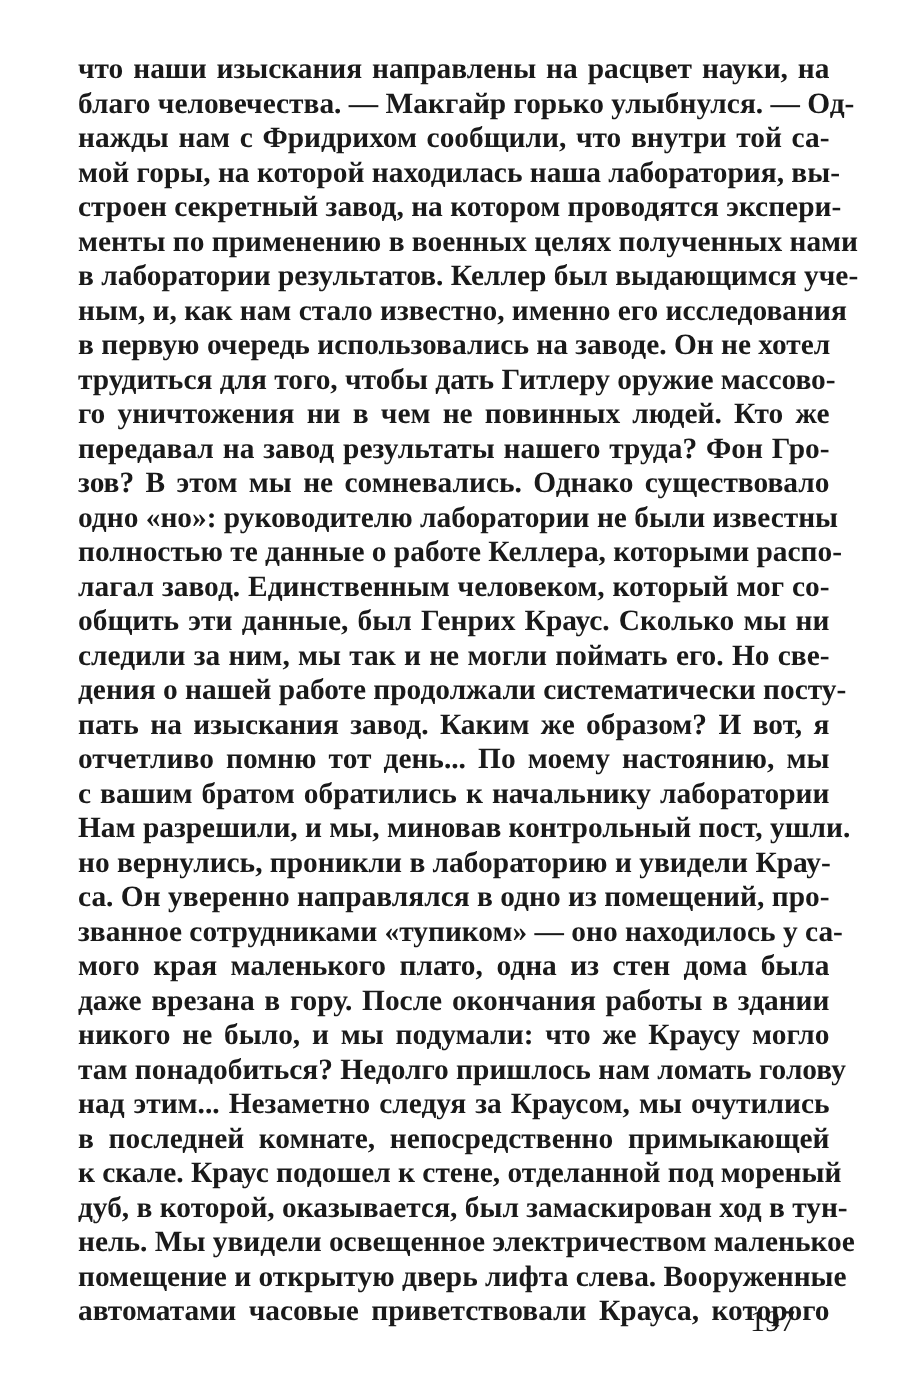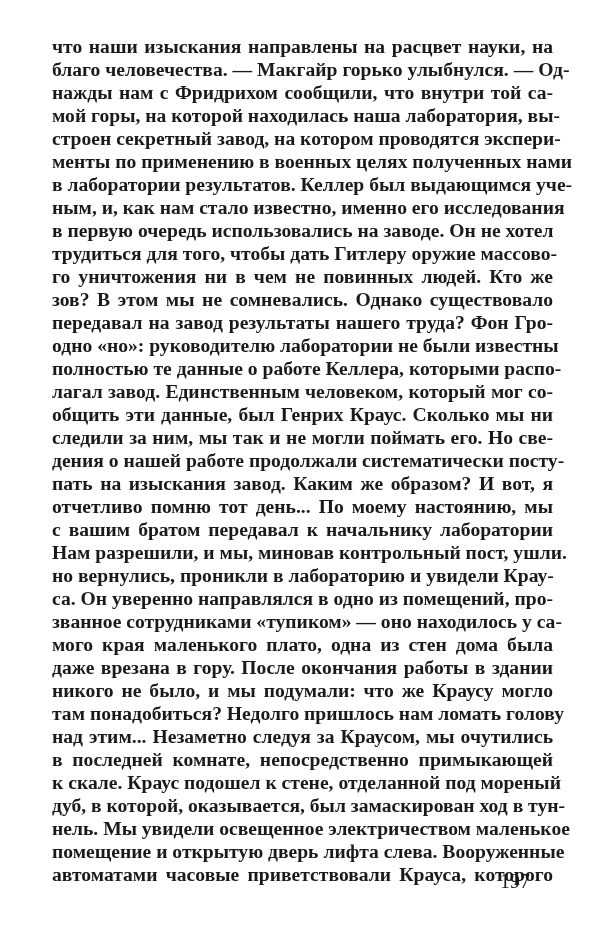--- a/index.html
+++ b/index.html
@@ -41,31 +41,31 @@
     <span class="line">благо человечества. — Макгайр горько улыбнулся. — Од-</span>
     <span class="line">нажды нам с Фридрихом сообщили, что внутри той са-</span>
     <span class="line">мой горы, на которой находилась наша лаборатория, вы-</span>
     <span class="line">строен секретный завод, на котором проводятся экспери-</span>
     <span class="line">менты по применению в военных целях полученных нами</span>
     <span class="line">в лаборатории результатов. Келлер был выдающимся уче-</span>
     <span class="line">ным, и, как нам стало известно, именно его исследования</span>
     <span class="line">в первую очередь использовались на заводе. Он не хотел</span>
     <span class="line">трудиться для того, чтобы дать Гитлеру оружие массово-</span>
     <span class="line">го уничтожения ни в чем не повинных людей. Кто же</span>
+    <span class="line">передавал на завод результаты нашего труда? Фон Гро-</span>
     <span class="line">зов? В этом мы не сомневались. Однако существовало</span>
-    <span class="line">передавал на завод результаты нашего труда? Фон Гро-</span>
     <span class="line">одно «но»: руководителю лаборатории не были известны</span>
     <span class="line">полностью те данные о работе Келлера, которыми распо-</span>
     <span class="line">лагал завод. Единственным человеком, который мог со-</span>
     <span class="line">общить эти данные, был Генрих Краус. Сколько мы ни</span>
     <span class="line">следили за ним, мы так и не могли поймать его. Но све-</span>
     <span class="line">дения о нашей работе продолжали систематически посту-</span>
     <span class="line">пать на изыскания завод. Каким же образом? И вот, я</span>
     <span class="line">отчетливо помню тот день... По моему настоянию, мы</span>
-    <span class="line">с вашим братом передавал к начальнику лаборатории</span>
+    <span class="line">с вашим братом обратились к начальнику лаборатории</span>
     <span class="line">Нам разрешили, и мы, миновав контрольный пост, ушли.</span>
     <span class="line">но вернулись, проникли в лабораторию и увидели Крау-</span>
     <span class="line">са. Он уверенно направлялся в одно из помещений, про-</span>
     <span class="line">званное сотрудниками «тупиком» — оно находилось у са-</span>
     <span class="line">мого края маленького плато, одна из стен дома была</span>
     <span class="line">даже врезана в гору. После окончания работы в здании</span>
     <span class="line">никого не было, и мы подумали: что же Краусу могло</span>
     <span class="line">там понадобиться? Недолго пришлось нам ломать голову</span>
     <span class="line">над этим... Незаметно следуя за Краусом, мы очутились</span>
     <span class="line">в последней комнате, непосредственно примыкающей</span>

